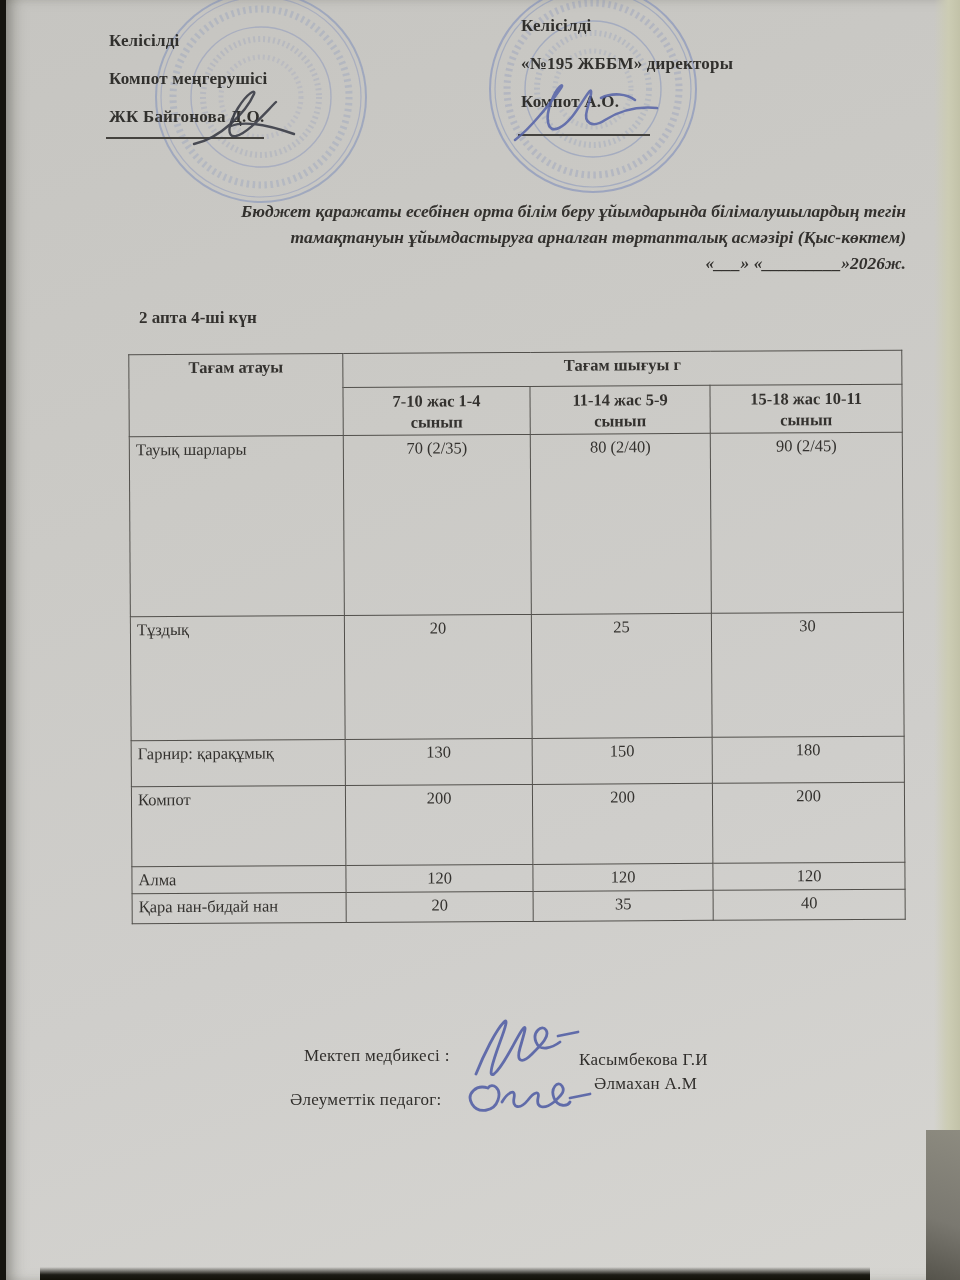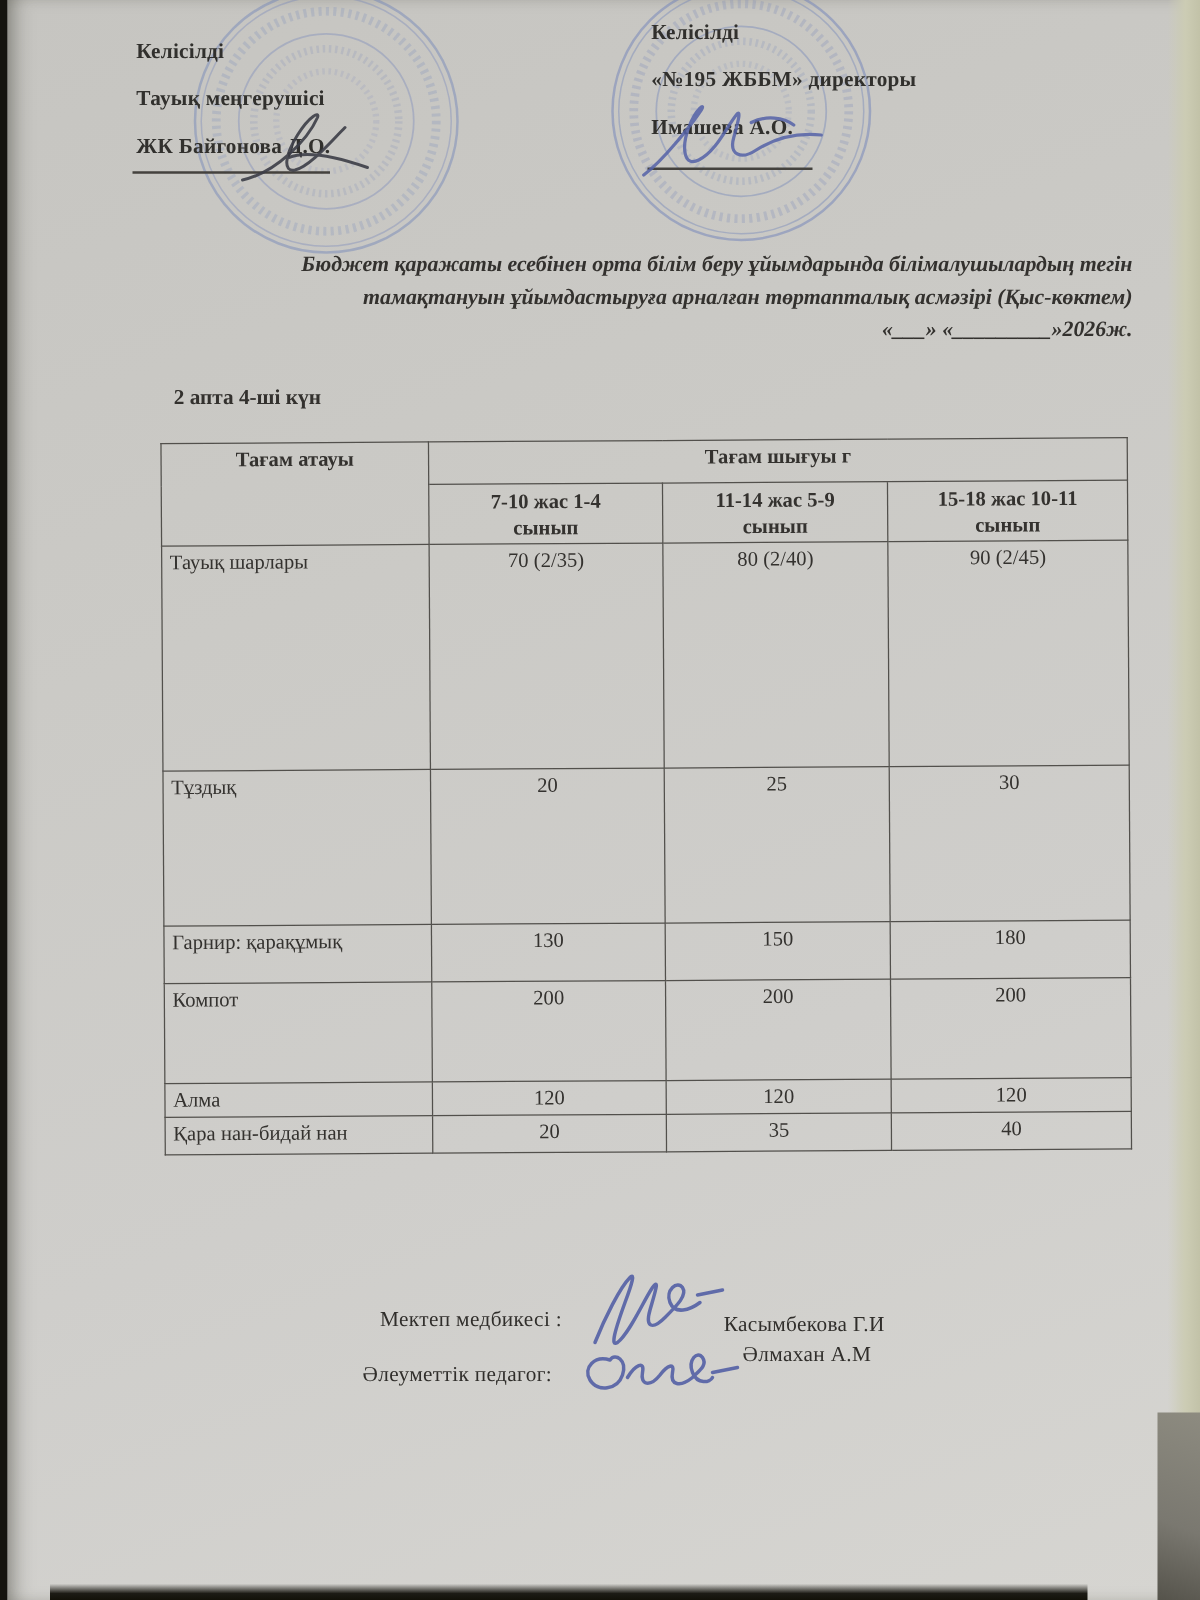--- a/index.html
+++ b/index.html
@@ -88,35 +88,35 @@
       <circle cx="111" cy="111" r="98" stroke-width="1.2" opacity="0.4"></circle>
       <circle cx="111" cy="111" r="86" stroke-width="7" opacity="0.24" stroke-dasharray="2.5 3.5"></circle>
       <circle cx="111" cy="111" r="68" stroke-width="1.4" opacity="0.4"></circle>
       <circle cx="111" cy="111" r="56" stroke-width="6" opacity="0.2" stroke-dasharray="2 3"></circle>
       <circle cx="111" cy="111" r="38" stroke-width="5" opacity="0.16" stroke-dasharray="2 3"></circle>
     </g>
   </svg>
 
   <div class="hdr-block hdr-left">
     <div class="ln">Келісілді</div>
-    <div class="ln">Тауық меңгерушісі</div>
+    <div class="ln">Компот меңгерушісі</div>
     <div class="ln">ЖК Байгонова Д.О.</div>
   </div>
   <div class="sig-line left"></div>
   <svg class="inksig" style="left:170px;top:86px;" width="150" height="66" viewBox="0 0 150 66">
     <g fill="none" stroke="#3c3e48" stroke-width="2.4" stroke-linecap="round" opacity="0.9">
       <path d="M18,58 C45,52 70,26 78,8 C80,3 72,6 62,22 C52,38 50,52 60,50 C72,47 88,28 100,16"></path>
       <path d="M55,40 C70,34 95,40 118,48"></path>
     </g>
   </svg>
 
   <div class="hdr-block hdr-right">
     <div class="ln">Келісілді</div>
     <div class="ln">«№195 ЖББМ» директоры</div>
-    <div class="ln">Имашева А.О.</div>
+    <div class="ln">Компот А.О.</div>
   </div>
   <div class="sig-line right"></div>
   <svg class="inksig" style="left:495px;top:78px;" width="190" height="70" viewBox="0 0 190 70">
     <g fill="none" stroke="#5563a8" stroke-width="2.6" stroke-linecap="round" opacity="0.85">
       <path d="M14,62 C30,50 52,22 60,10 C64,4 56,8 50,24 C44,40 46,56 58,50 C72,43 80,24 88,14 C92,9 90,18 86,32 C82,46 92,50 104,42 C118,33 136,28 156,30"></path>
       <path d="M100,20 C112,14 126,16 134,22"></path>
     </g>
   </svg>
 
   <div class="doc-title">

